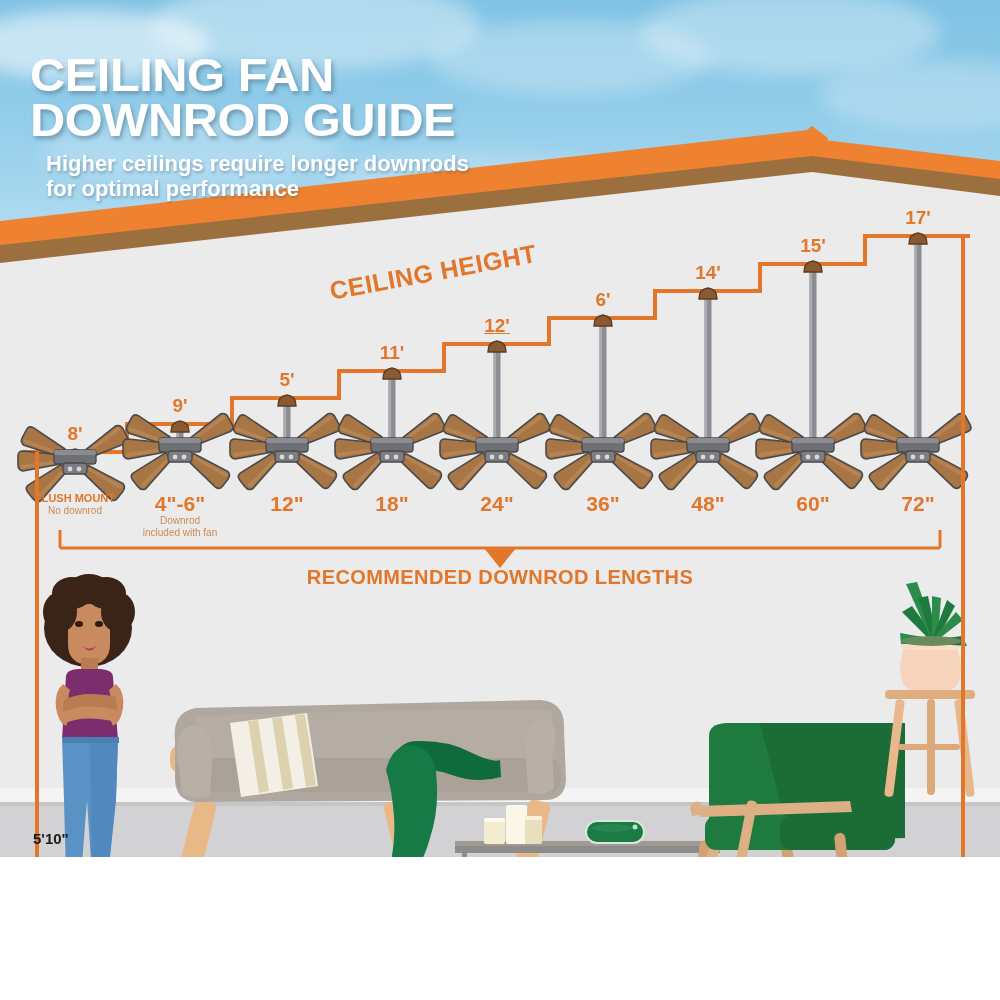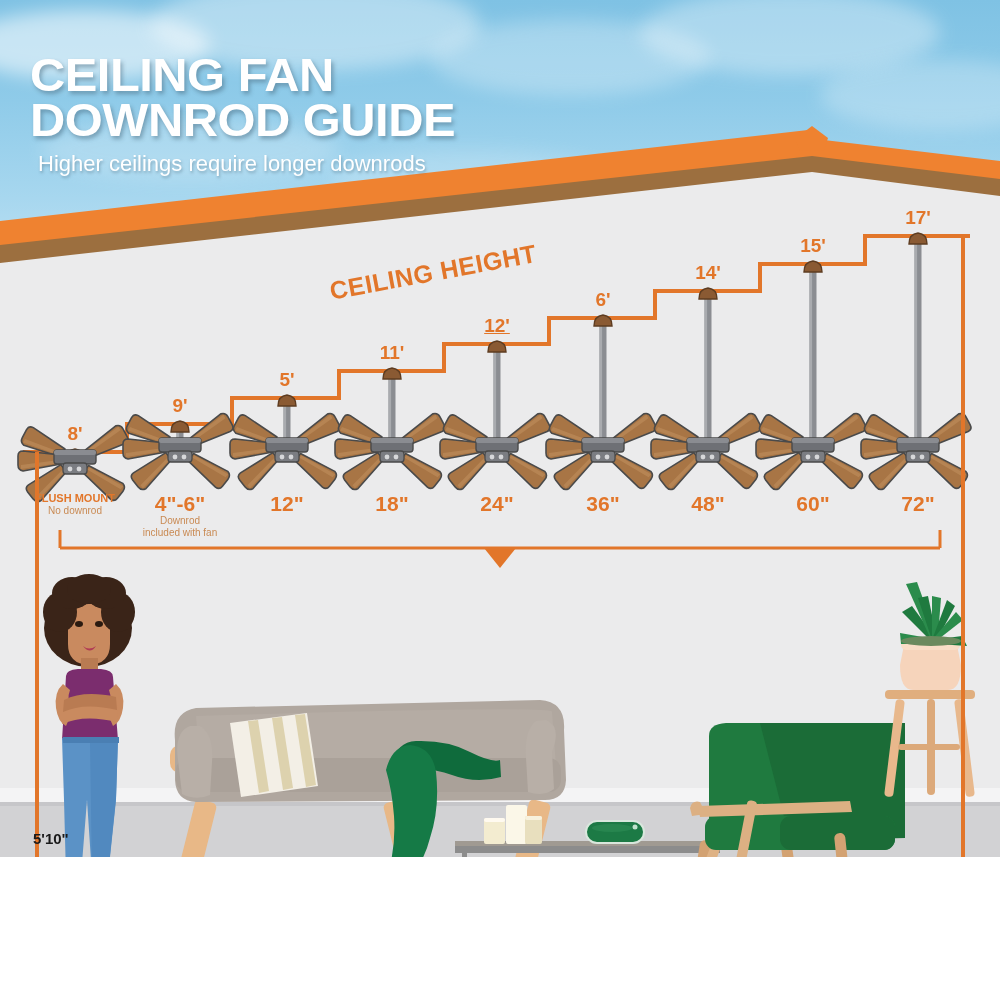--- a/index.html
+++ b/index.html
@@ -10,21 +10,21 @@
   .sky{position:absolute;left:0;top:0;width:1000px;height:360px;
        background:linear-gradient(180deg,#7fc2e4 0%,#8fcbe9 28%,#a7d7ef 55%,#c4e4f4 80%,#d8eef8 100%);}
   .cloud{position:absolute;border-radius:50%;background:rgba(255,255,255,.55);filter:blur(9px);}
 
   
   .title{position:absolute;left:30px;top:52px;width:540px;z-index:40;}
   .title h1{margin:0;font-weight:bold;font-size:47px;line-height:.96;letter-spacing:-0.5px;
             color:#ffffff;text-transform:uppercase;font-family:"Liberation Sans",sans-serif;
             transform:scaleX(1.04);transform-origin:left center;
             text-shadow:2px 3px 4px rgba(60,90,110,.45);}
-  .title h2{margin:10px 0 0 8px;font-weight:normal;font-size:22px;line-height:1.13;color:#ffffff;
+  .title h2{margin:10px 0 0 16px;font-weight:bold;font-size:22px;line-height:1.13;color:#ffffff;
             text-shadow:1px 2px 3px rgba(60,90,110,.42);}
   .floor{position:absolute;left:0;top:805px;width:1000px;height:195px;background:#d2d2d4;}
   .baseboard{position:absolute;left:0;top:788px;width:1000px;height:17px;background:#f4f4f5;}
   .baseline{position:absolute;left:0;top:802px;width:1000px;height:4px;background:#c6c6c9;}
 
   
   svg.layer{position:absolute;left:0;top:0;width:1000px;height:1000px;overflow:visible;}
 
   
   .ceilLabel{position:absolute;color:#e2762a;font-weight:bold;font-size:19px;
@@ -72,20 +72,21 @@
   </svg>
 
   <div class="floor"></div>
   <div class="baseboard"></div>
   <div class="baseline"></div>
 
   <div class="title">
     <h1>CEILING FAN</h1>
     <h1>DOWNROD GUIDE</h1>
     <h2>Higher ceilings require longer downrods</h2>
+    <h2 style="margin-top:0">for optimal performance</h2>
   </div>
 
   <svg class="layer" id="diagram-svg" viewBox="0 0 1000 1000">
       <polyline points="37,452 23,452 127,452 127,424 128,424 232,424 232,398 235,398 339,398 339,371 340,371 444,371 444,344 445,344 549,344 549,318 551,318 655,318 655,291 656,291 760,291 760,264 761,264 865,264 865,236 866,236 970,236 963,236" fill="none" stroke="#e2762a" stroke-width="4"></polyline>
       <line x1="60" y1="548" x2="940" y2="548" stroke="#e2762a" stroke-width="3"></line>
       <line x1="60" y1="548" x2="60" y2="530" stroke="#e2762a" stroke-width="3"></line>
       <line x1="940" y1="548" x2="940" y2="530" stroke="#e2762a" stroke-width="3"></line>
       <polygon points="484,548 516,548 500,568" fill="#e2762a"></polygon>
       <g>
         <path d="M66 460 Q66 450 75 449 Q84 450 84 460 Z" fill="#8a5a33" stroke="#5d3c21" stroke-width="1.4"></path>
@@ -411,20 +412,21 @@
         <span class="big">60"</span>
       </div>
       <div class="ceilLabel" style="left: 918px; top: 207px;">17'</div>
       <div class="rodLabel" style="left: 918px; top: 493px;">
         <span class="big">72"</span>
       </div>
     </div>
 
   <div class="ceilHeightTxt">CEILING HEIGHT</div>
 
+  <div class="recTxt">RECOMMENDED DOWNROD LENGTHS</div>
 
   <svg class="layer" viewBox="0 0 1000 1000">
 
     <g>
       <rect x="186" y="800" width="22" height="85" rx="5" fill="#e8b887" transform="rotate(14 197 840)"></rect>
       <rect x="392" y="800" width="22" height="85" rx="5" fill="#e8b887" transform="rotate(-14 403 840)"></rect>
       <rect x="520" y="800" width="22" height="85" rx="5" fill="#e8b887" transform="rotate(14 531 840)"></rect>
       <rect x="170" y="745" width="390" height="28" rx="10" fill="#e8b887"></rect>
       <path d="M175 740 Q172 712 196 708 L540 700 Q566 702 564 730 L566 780 Q565 800 545 800 L196 802 Q176 801 175 780 Z" fill="#b0a79f"></path>
       <path d="M196 716 Q560 705 552 712 L556 766 L200 772 Z" fill="#b5aca4"></path>

